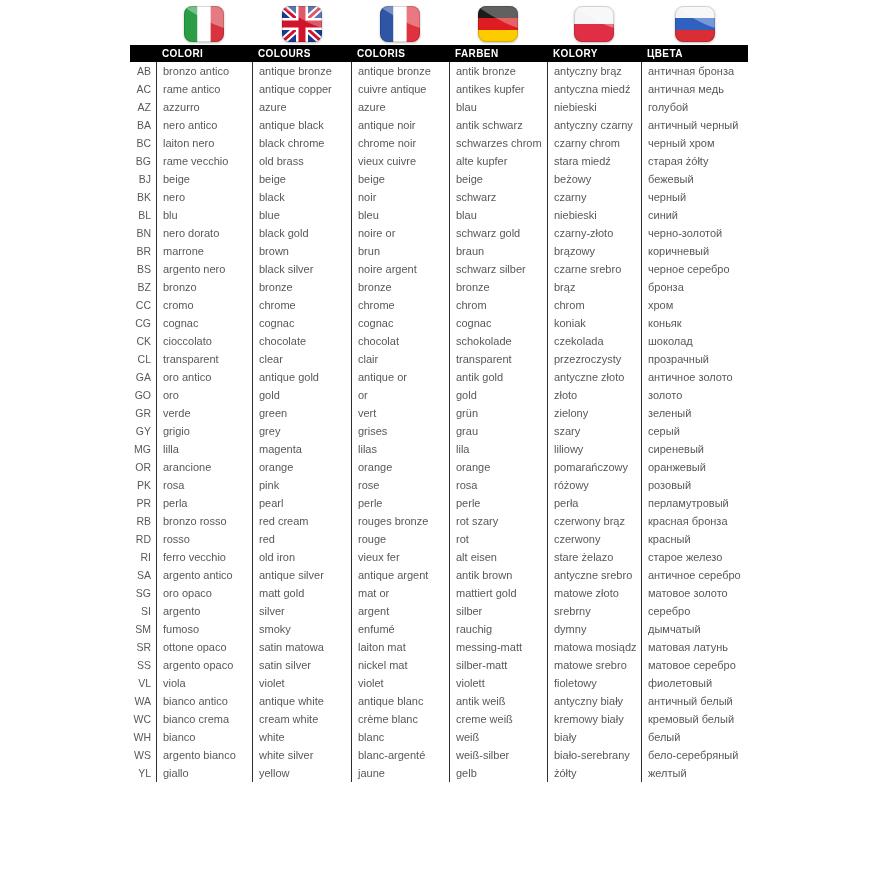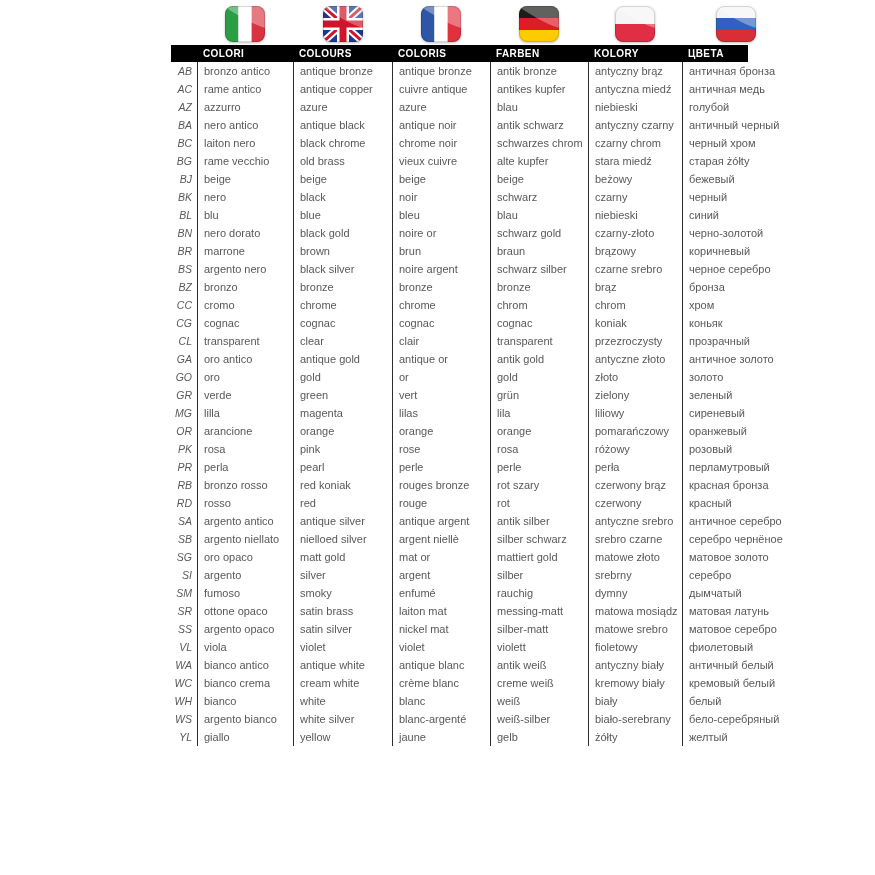--- a/index.html
+++ b/index.html
@@ -11,21 +11,20 @@
     overflow: hidden;
   }
   .sheet {
     position: absolute;
     left: 130px; top: 6px;
     width: 618px;
   }
   .grid-row {
     display: grid;
     grid-template-columns: 26px 96px 99px 98px 98px 94px 107px;
-    margin-left: 41px;
   }
   
   .flag-row { height: 36px; margin-bottom: 3px; }
   .flag-cell { display: flex; justify-content: center; align-items: flex-start; }
   .flag-cell svg { filter: drop-shadow(0 1px 1px rgba(0,0,0,0.25)); }
   
   .header-bar { background: #000000; height: 17px; }
   .hcell {
     color: #ffffff;
     font-size: 10px;
@@ -45,21 +44,20 @@
     padding-left: 6px;
     white-space: nowrap;
     overflow: hidden;
   }
   .cell.lang { border-left: 1px solid #2d2d2d; }
   .cell.code {
     text-align: right;
     padding-left: 0;
     padding-right: 5px;
     font-size: 10.5px;
-    font-style: italic;
   }
 </style>
 </head>
 <body>
 
 <div class="sheet">
 
   <div class="grid-row flag-row">
     <div class="flag-cell"></div>
 
@@ -307,20 +305,29 @@
       <div class="grid-row trow">
         <div class="cell code">CG</div>
         <div class="cell lang">cognac</div>
         <div class="cell lang">cognac</div>
         <div class="cell lang">cognac</div>
         <div class="cell lang">cognac</div>
         <div class="cell lang">koniak</div>
         <div class="cell lang">коньяк</div>
       </div>
       <div class="grid-row trow">
+        <div class="cell code">CK</div>
+        <div class="cell lang">cioccolato</div>
+        <div class="cell lang">chocolate</div>
+        <div class="cell lang">chocolat</div>
+        <div class="cell lang">schokolade</div>
+        <div class="cell lang">czekolada</div>
+        <div class="cell lang">шоколад</div>
+      </div>
+      <div class="grid-row trow">
         <div class="cell code">CL</div>
         <div class="cell lang">transparent</div>
         <div class="cell lang">clear</div>
         <div class="cell lang">clair</div>
         <div class="cell lang">transparent</div>
         <div class="cell lang">przezroczysty</div>
         <div class="cell lang">прозрачный</div>
       </div>
       <div class="grid-row trow">
         <div class="cell code">GA</div>
@@ -343,20 +350,29 @@
       <div class="grid-row trow">
         <div class="cell code">GR</div>
         <div class="cell lang">verde</div>
         <div class="cell lang">green</div>
         <div class="cell lang">vert</div>
         <div class="cell lang">grün</div>
         <div class="cell lang">zielony</div>
         <div class="cell lang">зеленый</div>
       </div>
       <div class="grid-row trow">
+        <div class="cell code">GY</div>
+        <div class="cell lang">grigio</div>
+        <div class="cell lang">grey</div>
+        <div class="cell lang">grises</div>
+        <div class="cell lang">grau</div>
+        <div class="cell lang">szary</div>
+        <div class="cell lang">серый</div>
+      </div>
+      <div class="grid-row trow">
         <div class="cell code">MG</div>
         <div class="cell lang">lilla</div>
         <div class="cell lang">magenta</div>
         <div class="cell lang">lilas</div>
         <div class="cell lang">lila</div>
         <div class="cell lang">liliowy</div>
         <div class="cell lang">сиреневый</div>
       </div>
       <div class="grid-row trow">
         <div class="cell code">OR</div>
@@ -381,52 +397,52 @@
         <div class="cell lang">perla</div>
         <div class="cell lang">pearl</div>
         <div class="cell lang">perle</div>
         <div class="cell lang">perle</div>
         <div class="cell lang">perła</div>
         <div class="cell lang">перламутровый</div>
       </div>
       <div class="grid-row trow">
         <div class="cell code">RB</div>
         <div class="cell lang">bronzo rosso</div>
-        <div class="cell lang">red koniak</div>
+        <div class="cell lang">red cream</div>
         <div class="cell lang">rouges bronze</div>
         <div class="cell lang">rot szary</div>
         <div class="cell lang">czerwony brąz</div>
         <div class="cell lang">красная бронза</div>
       </div>
       <div class="grid-row trow">
         <div class="cell code">RD</div>
         <div class="cell lang">rosso</div>
         <div class="cell lang">red</div>
         <div class="cell lang">rouge</div>
         <div class="cell lang">rot</div>
         <div class="cell lang">czerwony</div>
         <div class="cell lang">красный</div>
       </div>
       <div class="grid-row trow">
+        <div class="cell code">RI</div>
+        <div class="cell lang">ferro vecchio</div>
+        <div class="cell lang">old iron</div>
+        <div class="cell lang">vieux fer</div>
+        <div class="cell lang">alt eisen</div>
+        <div class="cell lang">stare żelazo</div>
+        <div class="cell lang">старое железо</div>
+      </div>
+      <div class="grid-row trow">
         <div class="cell code">SA</div>
         <div class="cell lang">argento antico</div>
         <div class="cell lang">antique silver</div>
         <div class="cell lang">antique argent</div>
-        <div class="cell lang">antik silber</div>
+        <div class="cell lang">antik brown</div>
         <div class="cell lang">antyczne srebro</div>
         <div class="cell lang">античное серебро</div>
-      </div>
-      <div class="grid-row trow">
-        <div class="cell code">SB</div>
-        <div class="cell lang">argento niellato</div>
-        <div class="cell lang">nielloed silver</div>
-        <div class="cell lang">argent niellè</div>
-        <div class="cell lang">silber schwarz</div>
-        <div class="cell lang">srebro czarne</div>
-        <div class="cell lang">серебро чернёное</div>
       </div>
       <div class="grid-row trow">
         <div class="cell code">SG</div>
         <div class="cell lang">oro opaco</div>
         <div class="cell lang">matt gold</div>
         <div class="cell lang">mat or</div>
         <div class="cell lang">mattiert gold</div>
         <div class="cell lang">matowe złoto</div>
         <div class="cell lang">матовое золото</div>
       </div>
@@ -444,21 +460,21 @@
         <div class="cell lang">fumoso</div>
         <div class="cell lang">smoky</div>
         <div class="cell lang">enfumé</div>
         <div class="cell lang">rauchig</div>
         <div class="cell lang">dymny</div>
         <div class="cell lang">дымчатый</div>
       </div>
       <div class="grid-row trow">
         <div class="cell code">SR</div>
         <div class="cell lang">ottone opaco</div>
-        <div class="cell lang">satin brass</div>
+        <div class="cell lang">satin matowa</div>
         <div class="cell lang">laiton mat</div>
         <div class="cell lang">messing-matt</div>
         <div class="cell lang">matowa mosiądz</div>
         <div class="cell lang">матовая латунь</div>
       </div>
       <div class="grid-row trow">
         <div class="cell code">SS</div>
         <div class="cell lang">argento opaco</div>
         <div class="cell lang">satin silver</div>
         <div class="cell lang">nickel mat</div>

